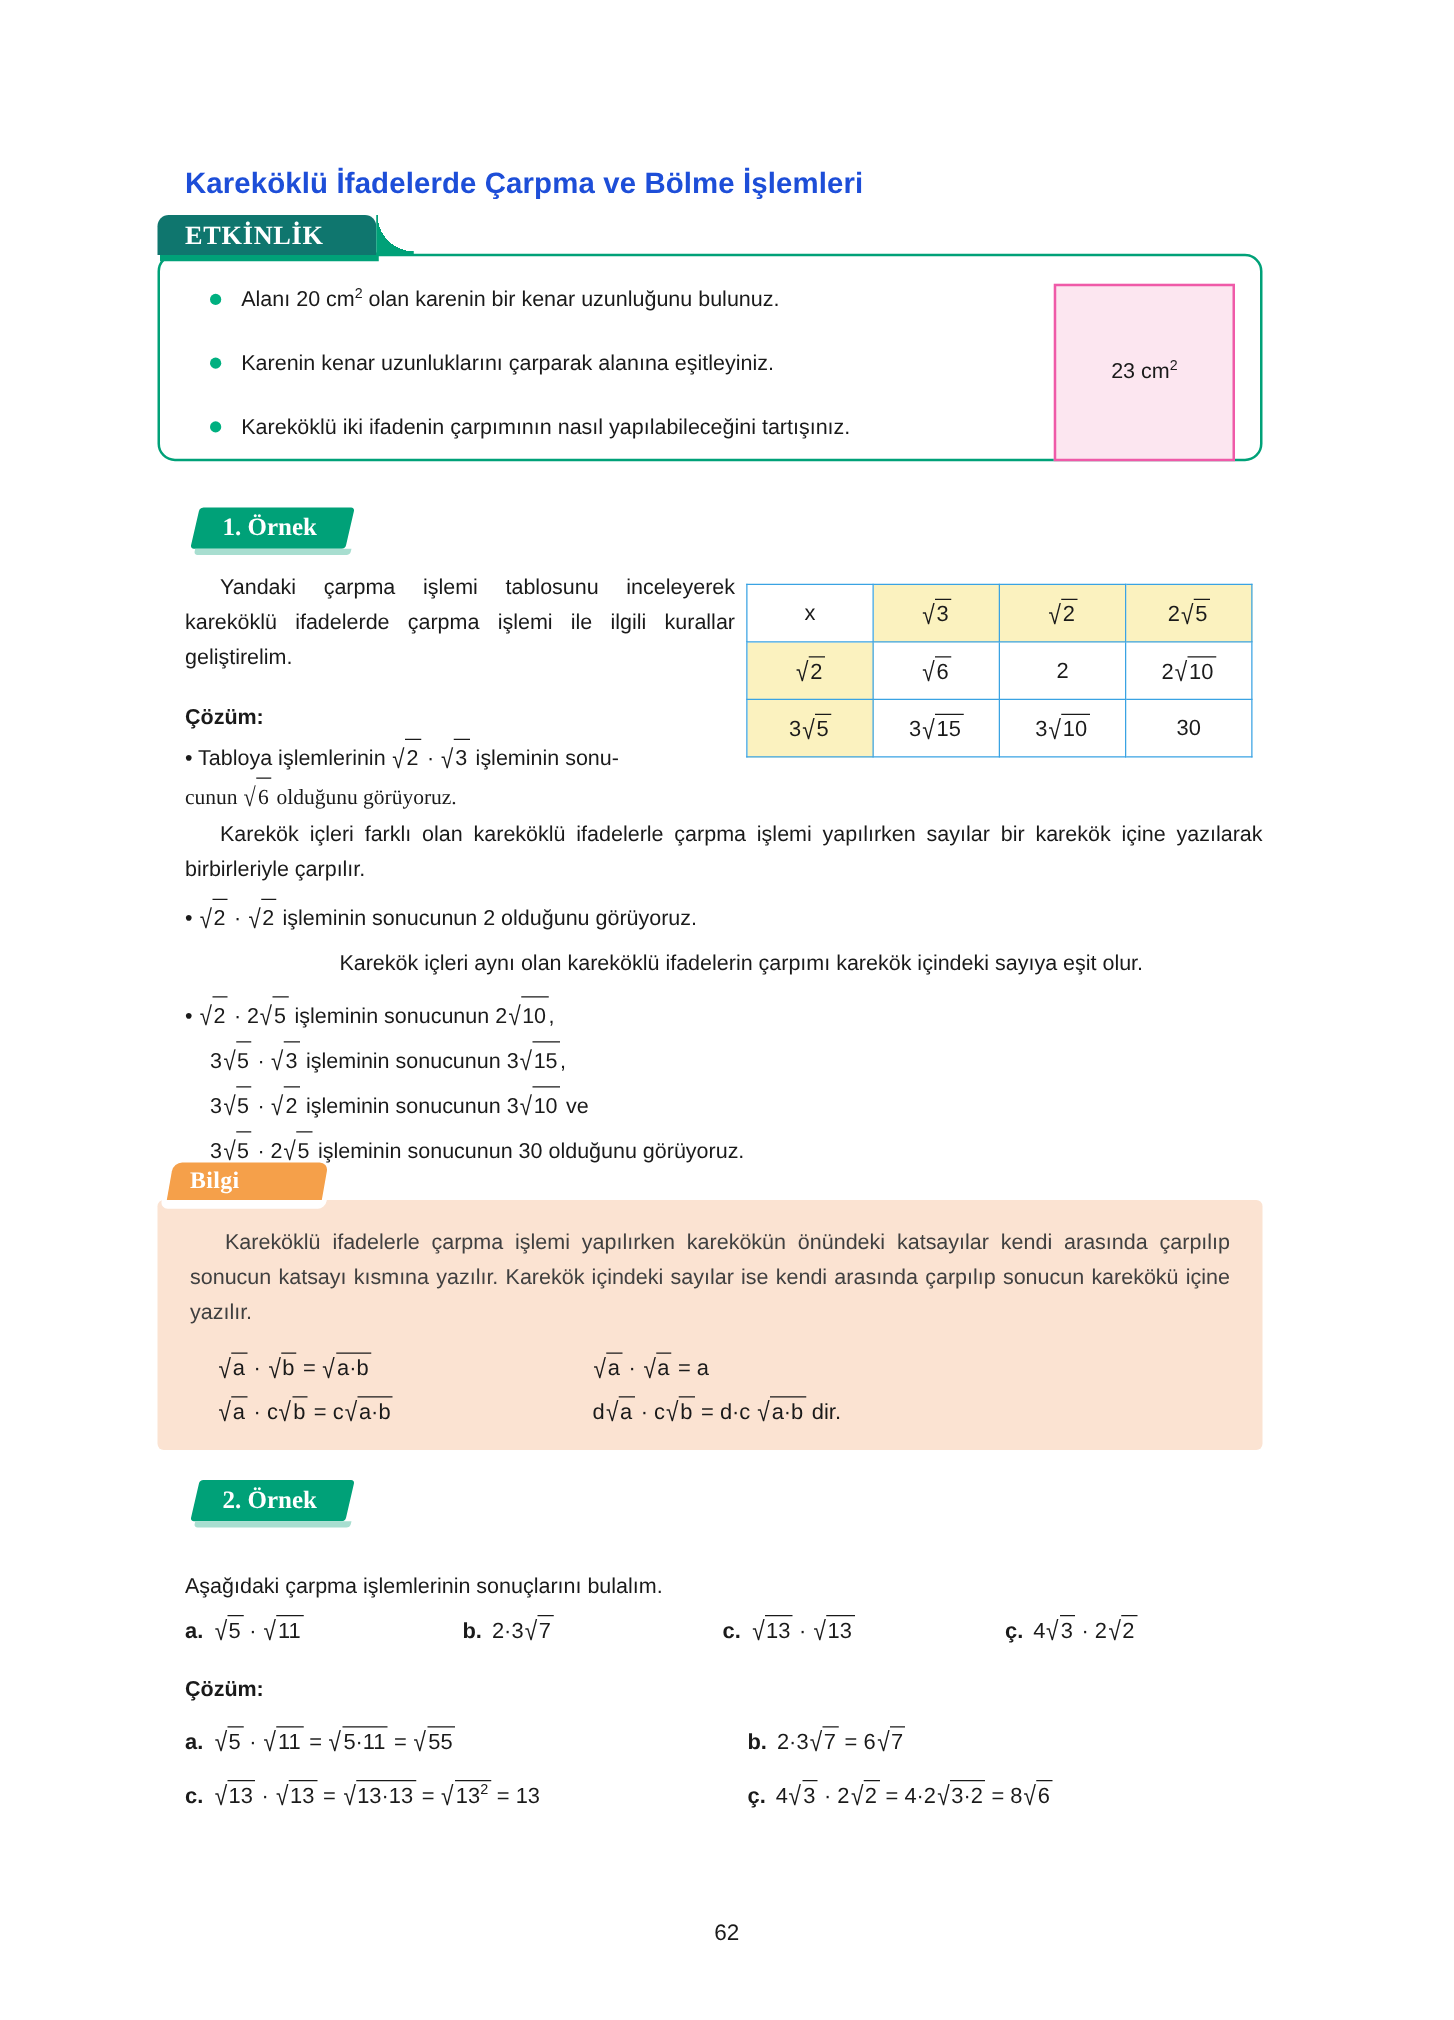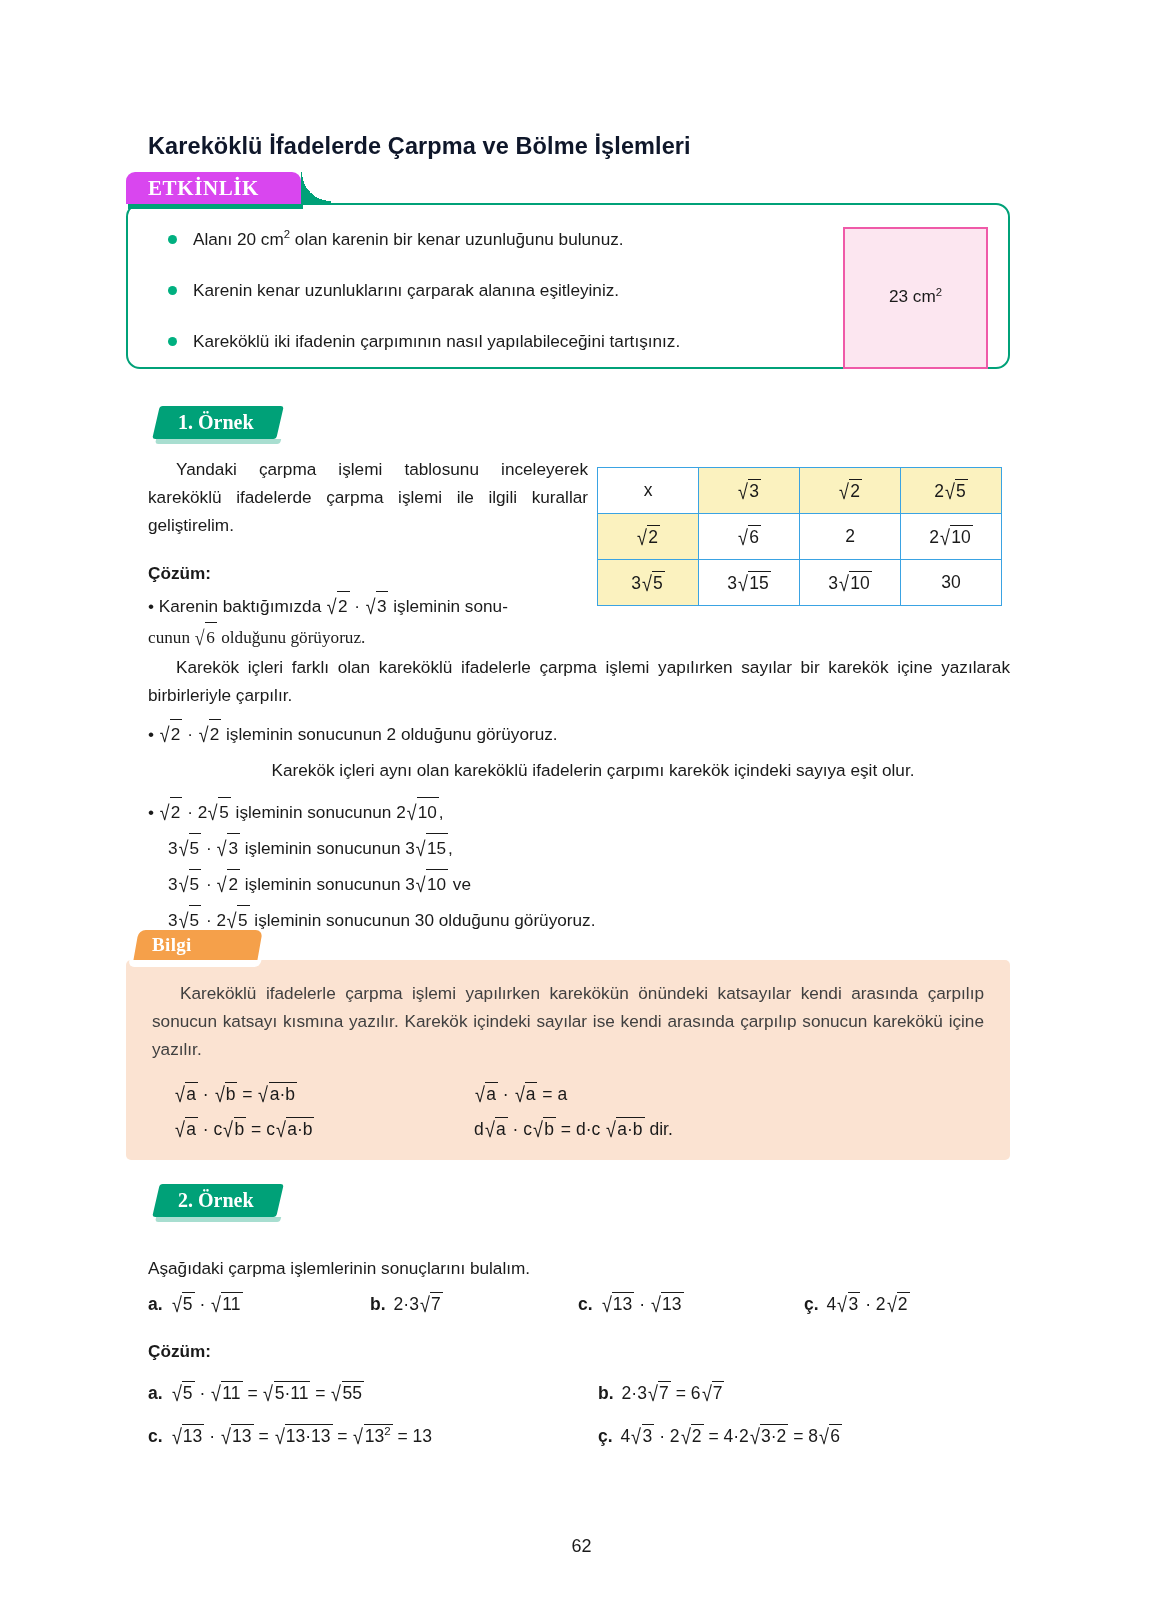--- a/index.html
+++ b/index.html
@@ -45,36 +45,36 @@
   .coef { display:inline-block; }
   sup.pw { font-size: 0.66em; vertical-align: super; line-height: 0; }
 
   
   .sec-title {
     position: absolute;
     left: 148px;
     top: 133px;
     font-size: 23.5px;
     font-weight: bold;
-    color: #0f172a;
+    color: #1d4ed8;
     letter-spacing: 0.1px;
   }
 
   
   .etkinlik-wrap {
     position: absolute;
     left: 126px;
     top: 172px;
     width: 884px;
   }
   .etkinlik-tab {
     position: relative;
     width: 175px;
     height: 32px;
-    background: #d946ef;
+    background: #0f766e;
     border-radius: 9px 9px 0 0;
     z-index: 3;
     text-decoration: underline;
   }
   .etkinlik-tab:after {
     content: "";
     position: absolute;
     left: 100%;
     bottom: 0;
     width: 30px;
@@ -342,21 +342,21 @@
 
   <div class="ornek-badge" style="left:156px; top:406px;">
     <span>1. Örnek</span>
   </div>
 
   <div class="txt just indent" style="left:148px; top:456px; width:440px;">Yandaki çarpma işlemi tablosunu inceleyerek kareköklü ifadelerde çarpma işlemi ile ilgili kurallar geliştirelim.</div>
 
   <div class="txt bold" style="left:148px; top:560px;">Çözüm:</div>
 
   <div class="txt" style="left:148px; top:591px; width:440px;">
-    <span>• Karenin baktığımızda</span>
+    <span>• Tabloya işlemlerinin</span>
     <span class="rad"><span class="sign">√</span><span class="rand">2</span></span>
     <span>·</span>
     <span class="rad"><span class="sign">√</span><span class="rand">3</span></span>
     <span>işleminin sonu-</span>
   </div>
   <div class="txt" style="left:148px; top:622px; width:460px;font-family:Liberation Serif, serif;">
     <span>cunun</span>
     <span class="rad"><span class="sign">√</span><span class="rand">6</span></span>
     <span>olduğunu görüyoruz.</span>
   </div>

